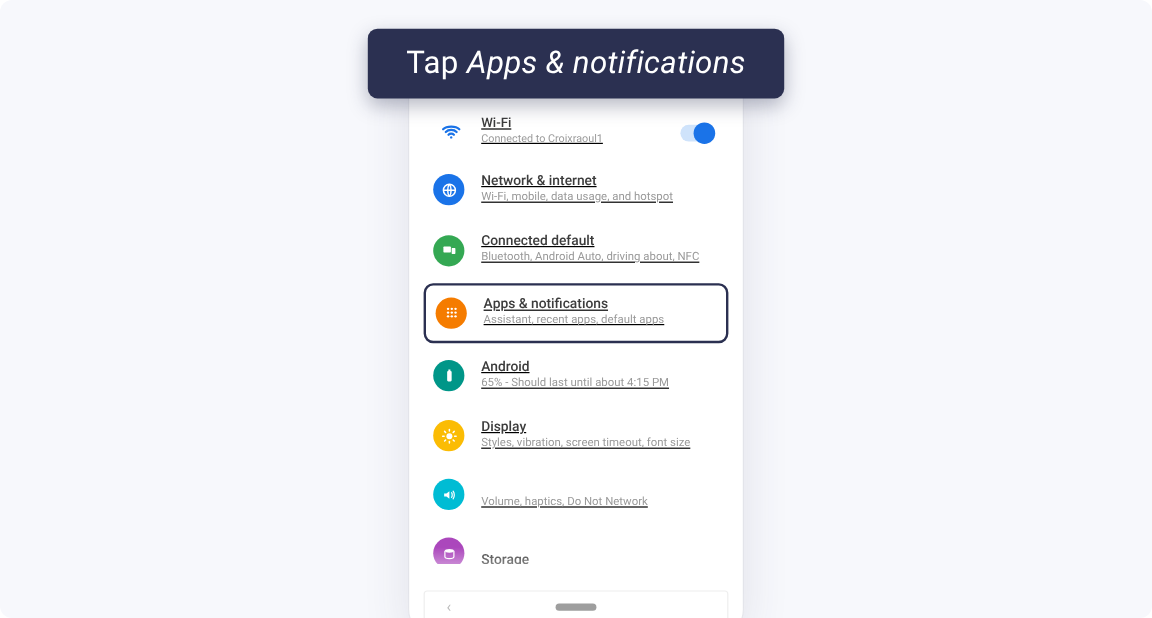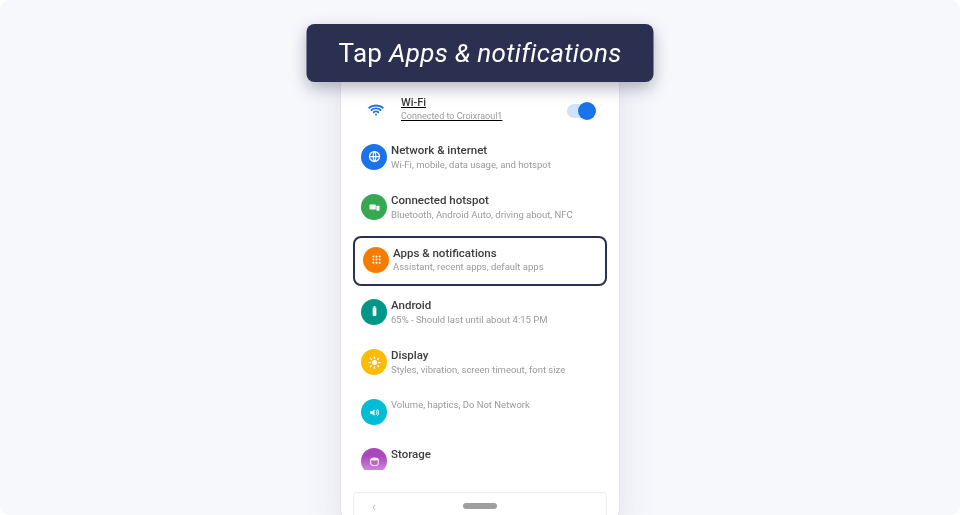--- a/index.html
+++ b/index.html
@@ -52,24 +52,25 @@
     overflow: hidden;
     padding: 10px 8px 0 8px;
   }
   .list {
     padding-top: 30px;
     overflow: hidden;
     height: 410px;
   }
   .row {
     display: flex;
-    align-items: flex-start;
+    align-items: flex-end;
     padding: 10px 12px 12px 12px;
-    gap: 4px;
-    position: relative;
+    gap: 14px;
+    position: relative;
+    text-decoration: underline;
   }
   .row.highlighted {
     border: 2.5px solid #2b3051;
     border-radius: 8px;
     margin: 2px 4px;
     padding: 8px 8px 10px 8px;
   }
   .icon-circle {
     width: 26px;
     height: 26px;
@@ -202,21 +203,21 @@
       </div>
 
       <div class="row">
         <div class="icon-circle" style="background:#34a853">
           <svg viewBox="0 0 24 24" fill="#fff">
             <rect x="4" y="7" width="10" height="8" rx="1"></rect>
             <rect x="15" y="9" width="5" height="8" rx="1"></rect>
           </svg>
         </div>
         <div class="text-col">
-          <div class="title">Connected hotspot</div>
+          <div class="title">Connected default</div>
           <div class="subtitle">Bluetooth, Android Auto, driving about, NFC</div>
         </div>
       </div>
 
       <div class="row highlighted">
         <div class="icon-circle" style="background:#f57c00">
           <svg viewBox="0 0 24 24" fill="#fff">
             <circle cx="7" cy="7" r="1.6"></circle>
               <circle cx="12" cy="7" r="1.6"></circle>
               <circle cx="17" cy="7" r="1.6"></circle>

